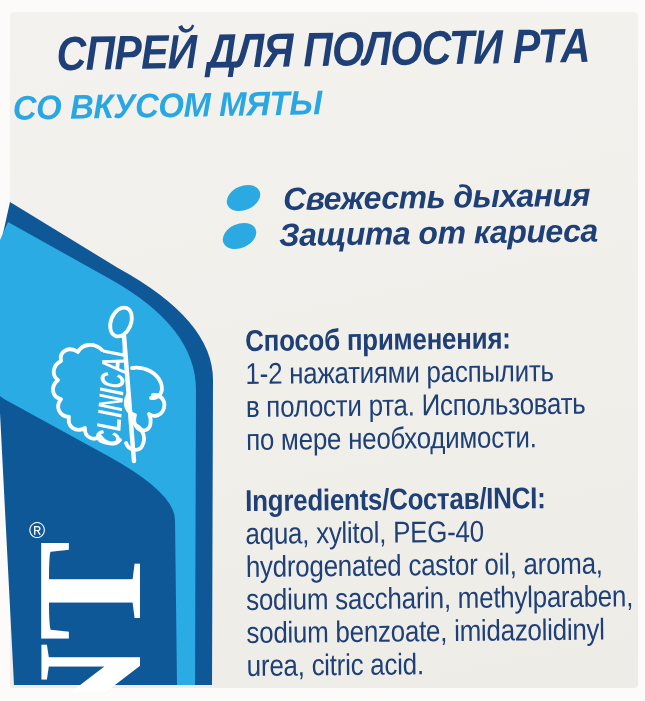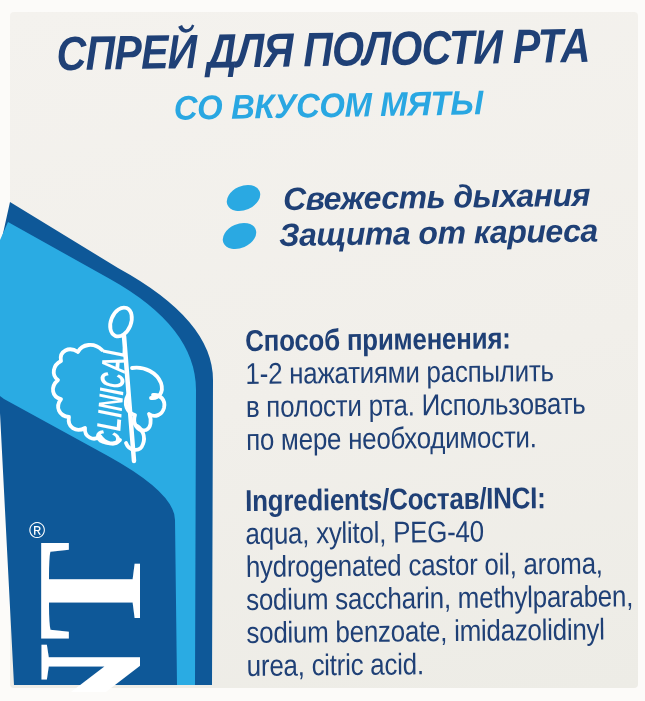--- a/index.html
+++ b/index.html
@@ -21,21 +21,21 @@
     position:absolute;left:0;top:24px;width:645px;text-align:center;
     line-height:52px;white-space:nowrap;
   }
   .title-row .t{
     display:inline-block;
     font:italic 700 48px/52px "Liberation Sans",sans-serif;
     color:#1f4076;letter-spacing:-1px;
     transform:rotate(-0.9deg) scaleX(0.86);
   }
   .subtitle-row{
-    position:absolute;left:17px;top:86px;width:622px;text-align:center;
+    position:absolute;left:8px;top:86px;width:622px;text-align:left;
     line-height:38px;white-space:nowrap;
   }
   .subtitle-row .t{
     display:inline-block;
     font:italic 700 34px/38px "Liberation Sans",sans-serif;
     color:#29a7e2;letter-spacing:-0.5px;
     transform:rotate(-1deg) scaleX(0.97);
   }
   .bullet{
     position:absolute;width:35px;height:24px;border-radius:50%;

